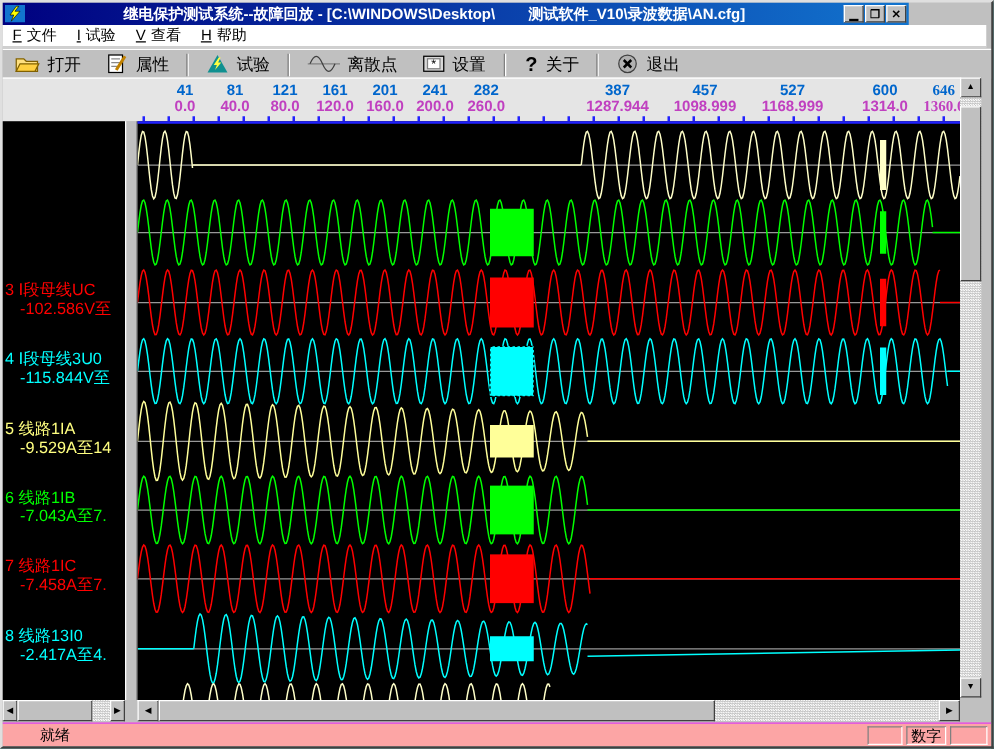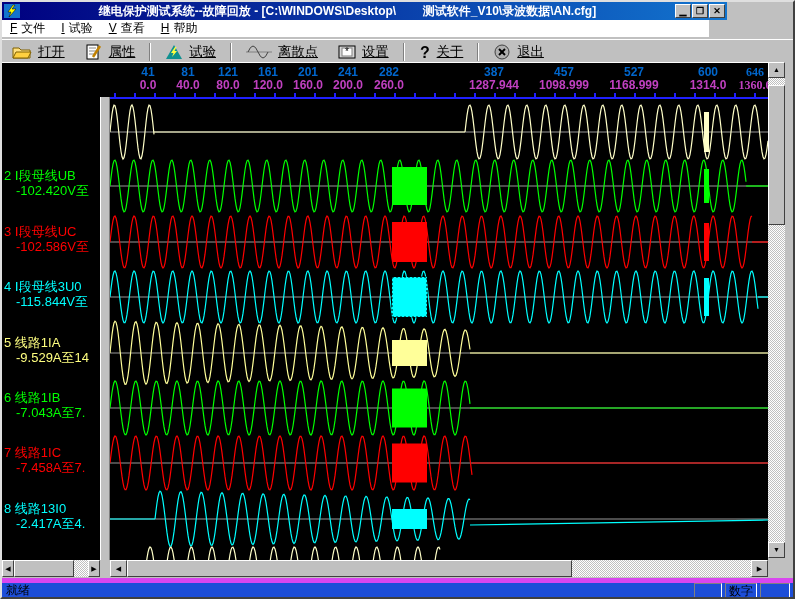--- a/index.html
+++ b/index.html
@@ -9,51 +9,51 @@
     font-family:"Liberation Sans","DejaVu Sans",sans-serif;overflow:hidden;}
   .titlebar{position:absolute;left:0;top:0;width:725px;height:18px;
     background:linear-gradient(90deg,#000080,#1274CE);display:flex;align-items:center;}
   .tb-appicon{width:16px;height:14px;margin-left:2px;flex:0 0 auto;}
   .tb-title{color:#FFFFFF;font-size:12px;font-weight:bold;white-space:pre;
     flex:1;text-align:center;overflow:hidden;line-height:18px;}
   .capbtns{display:flex;gap:1px;margin-right:2px;}
   .capbtn{width:16px;height:14px;background:#C0C0C0;border:1px solid;
     border-color:#FFFFFF #404040 #404040 #FFFFFF;font-size:9px;line-height:11px;
     text-align:center;font-weight:bold;color:#000;padding:0;}
-  .menubar{position:absolute;left:0;top:18px;width:707px;height:18px;background:#FFFFFF;
+  .menubar{position:absolute;left:0;top:18px;width:787px;height:18px;background:#FFFFFF;
     display:flex;align-items:center;font-size:12px;border-bottom:1px solid #C0C0C0;}
   .menu-item{padding:1px 8px;color:#000;}
   .menu-item u{text-decoration:underline;margin-right:4px;}
   .toolbar{position:absolute;left:0;top:37px;width:791px;height:24px;background:#C0C0C0;
     border-top:1px solid #FFFFFF;display:flex;align-items:center;font-size:13px;}
-  .tbtn{display:flex;align-items:center;gap:6px;padding:2px 10px;color:#000;background:transparent;border:none;text-decoration:underline;}
+  .tbtn{display:flex;align-items:flex-start;gap:6px;padding:2px 10px;color:#000;background:transparent;border:none;}
   .tbtn svg{display:block;}
   .tsep{width:2px;height:18px;border-left:1px solid #808080;border-right:1px solid #FFFFFF;margin:0 4px;}
-  .ruler{position:absolute;left:0;top:60px;width:766px;height:35px;background:#000000;
+  .ruler{position:absolute;left:0;top:60px;width:766px;height:35px;background:#e5e5e5;
     border-top:1px solid #FFFFFF;}
   .rmark{position:absolute;transform:translateX(-50%);text-align:center;font-size:12px;line-height:13px;white-space:nowrap;}
   .rmark .s{color:#0066CC;font-weight:bold;}
   .rmark .t{color:#C040C0;font-weight:bold;}
   .rtick{position:absolute;bottom:0;width:2px;height:4px;background:#2020FF;}
   .lpanel{position:absolute;left:0;top:95px;width:98px;height:463px;background:#000;overflow:hidden;}
   .chrow{position:absolute;left:2px;width:120px;font-size:13px;line-height:15px;white-space:nowrap;}
   .chrow .l2{padding-left:12px;}
   .splitter{position:absolute;left:98px;top:95px;width:10px;height:463px;background:#C0C0C0;
     border-left:1px solid #FFFFFF;border-right:1px solid #808080;}
   .wavearea{position:absolute;left:108px;top:95px;width:658px;height:463px;background:#000;
     border-top:2px solid #2020FF;overflow:hidden;}
   .vscroll{position:absolute;left:766px;top:60px;width:17px;height:496px;background:#C0C0C0;}
   .sbtn{position:absolute;width:17px;height:16px;background:#C0C0C0;border:1px solid;
     border-color:#FFFFFF #404040 #404040 #FFFFFF;font-size:7px;text-align:center;line-height:14px;color:#000;padding:0;}
   .dither{background:repeating-conic-gradient(#FFFFFF 0% 25%,#C0C0C0 0% 50%) 0 0/2px 2px;}
   .thumb{position:absolute;background:#C0C0C0;border:1px solid;border-color:#FFFFFF #404040 #404040 #FFFFFF;}
   .hrow{position:absolute;left:0;top:558px;width:791px;height:17px;background:#C0C0C0;}
   .hsb{position:absolute;top:0;height:17px;}
-  .statusbar{position:absolute;left:0;top:576px;width:791px;height:19px;background:#1d4ed8;
-    border-top:5px solid #d946ef;display:flex;align-items:center;font-size:12px;}
+  .statusbar{position:absolute;left:0;top:576px;width:791px;height:19px;background:#fca5a5;
+    border-top:1px solid #d946ef;display:flex;align-items:center;font-size:12px;padding-left:26px;}
   .status-ready{flex:1;padding-left:4px;}
   .spanel{height:15px;border:1px solid;border-color:#808080 #FFFFFF #FFFFFF #808080;
     margin-right:3px;text-align:center;font-size:12px;line-height:14px;padding:0 3px;}
 </style>
 </head>
 <body>
 
 <div class="window">
 
   <div class="titlebar">
@@ -228,24 +228,20 @@
       <div class="rtick" style="left: 632px;"></div>
       <div class="rtick" style="left: 652px;"></div>
       <div class="rtick" style="left: 672px;"></div>
       <div class="rtick" style="left: 692px;"></div>
       <div class="rtick" style="left: 712px;"></div>
       <div class="rtick" style="left: 732px;"></div>
       <div class="rtick" style="left: 752px;"></div>
     </div>
 
   <div class="lpanel">
-      <div class="chrow" style="top: 71px; color: rgb(0, 255, 0);">
-        <div class="l1">2 Ⅰ段母线UB</div>
-        <div class="l2">-102.420V至</div>
-      </div>
       <div class="chrow" style="top: 127px; color: rgb(255, 0, 0);">
         <div class="l1">3 Ⅰ段母线UC</div>
         <div class="l2">-102.586V至</div>
       </div>
       <div class="chrow" style="top: 182px; color: rgb(0, 255, 255);">
         <div class="l1">4 Ⅰ段母线3U0</div>
         <div class="l2">-115.844V至</div>
       </div>
       <div class="chrow" style="top: 238px; color: rgb(255, 255, 128);">
         <div class="l1">5 线路1IA</div>

